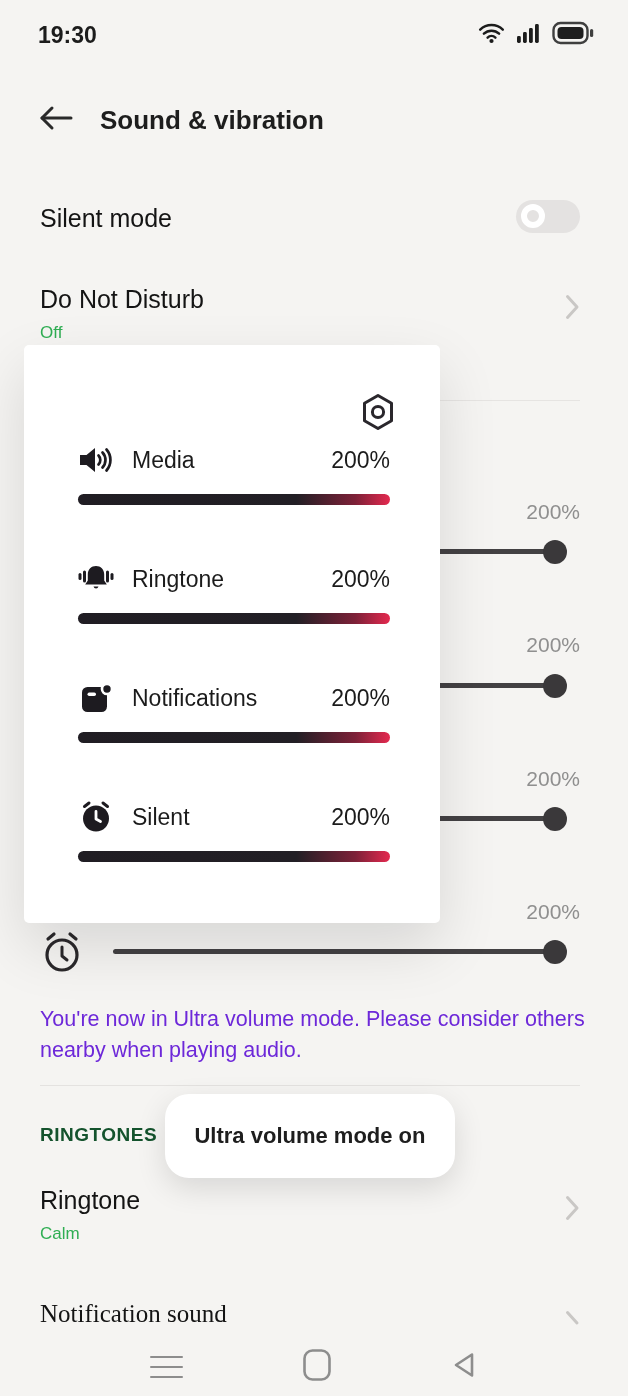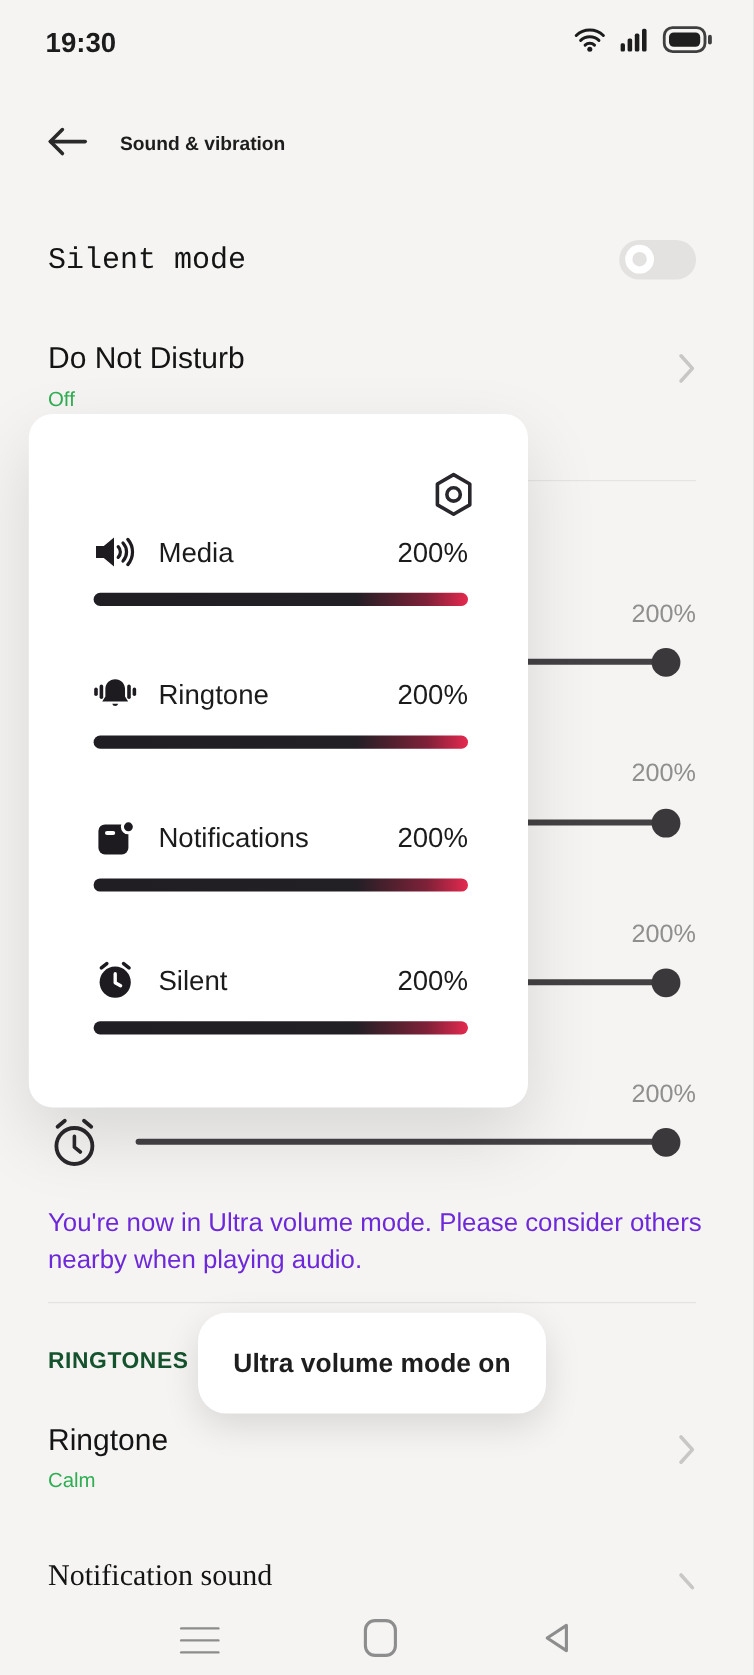--- a/index.html
+++ b/index.html
@@ -5,41 +5,41 @@
   html,body{margin:0;padding:0;background:#d8d8d8;font-family:"Liberation Sans",sans-serif;}
   .screen{position:relative;width:628px;height:1396px;background:#f5f4f2;overflow:hidden;
           color:#1b1b1b;-webkit-font-smoothing:antialiased;}
   
   .status-bar{position:absolute;top:18px;left:38px;right:34px;height:34px;
               display:flex;align-items:center;justify-content:space-between;}
   .status-time{font-size:23px;font-weight:600;color:#1c1c1c;}
   .status-icons{display:flex;align-items:center;gap:12px;}
   
   .header{position:absolute;top:104px;left:38px;display:flex;align-items:center;gap:26px;}
-  .page-title{font-size:16px;font-weight:600;color:#1d1d1d;}
+  .page-title{font-size:26px;font-weight:600;color:#1d1d1d;}
   
   .row-label{font-size:25px;color:#141414;}
   .silent-row{position:absolute;top:200px;left:40px;right:48px;display:flex;
-              align-items:center;justify-content:space-between;font-family:Liberation Mono, monospace;}
+              align-items:flex-end;justify-content:space-between;}
   .toggle{position:relative;width:64px;height:33px;border-radius:17px;background:#e4e2e1;}
   .toggle-knob{position:absolute;left:5px;top:4px;width:12px;height:12px;border-radius:50%;
                border:6.5px solid #ffffff;background:transparent;}
   .dnd-row{position:absolute;top:285px;left:40px;right:48px;}
   .row-sub{font-size:17px;color:#2fae53;margin-top:9px;}
   .chevron{position:absolute;right:0;top:9px;}
   .bg-divider{position:absolute;top:400px;left:430px;right:48px;height:1px;background:#e6e4e2;}
   
   .bg-slider{position:absolute;left:0;right:0;z-index:1;}
   .bg-slider .pct{position:absolute;right:48px;font-size:21px;color:#8f8f8f;}
   .bg-track{position:absolute;left:113px;width:444px;height:5px;border-radius:3px;background:#434143;}
   .bg-knob{position:absolute;left:543px;width:24px;height:24px;border-radius:50%;background:#3a383a;}
   .bg-alarm-icon{position:absolute;left:40px;}
   
   .vol-card{position:absolute;left:24px;top:345px;width:416px;height:578px;background:#ffffff;
-            border-radius:20px;box-shadow:0 24px 60px rgba(0,0,0,.12);z-index:5;}
+            border-radius:5px;box-shadow:0 24px 60px rgba(0,0,0,.12);z-index:5;}
   .card-settings{position:absolute;right:42px;top:46px;color:#2a272c;}
   .vol-row{position:absolute;left:54px;right:50px;}
   .vol-head{display:flex;align-items:center;gap:18px;}
   .vol-label{font-size:23px;color:#1b1b1b;}
   .vol-value{margin-left:auto;font-size:23px;color:#1b1b1b;}
   .vol-bar{margin-top:17px;height:11px;border-radius:6px;
            background:linear-gradient(90deg,#201d23 0%,#221f25 70%,#7e2138 89%,#e4294f 100%);}
   .vr0{top:98px;} .vr1{top:217px;} .vr2{top:336px;} .vr3{top:455px;}
   .vol-icon{width:36px;height:34px;flex:0 0 auto;color:#1d1b20;}
   

